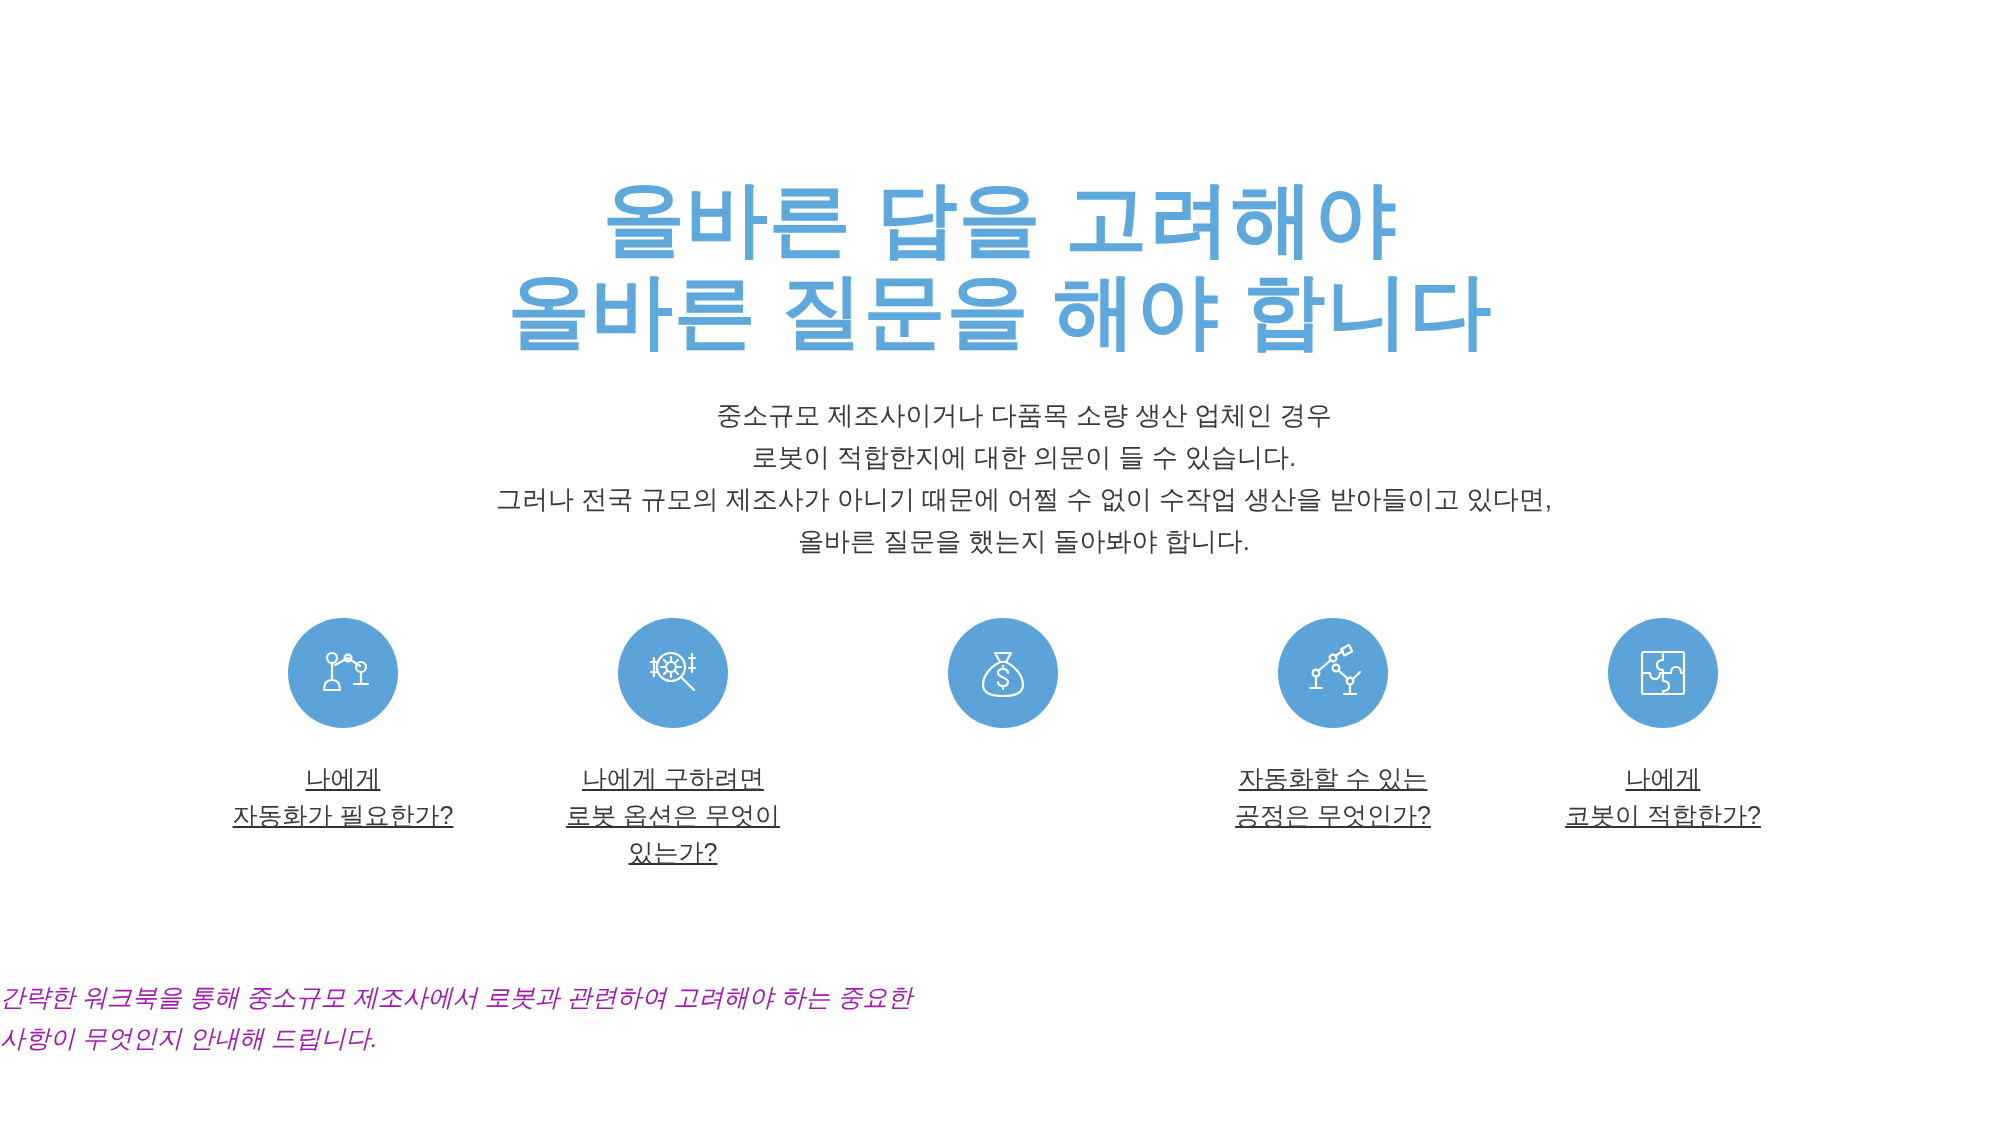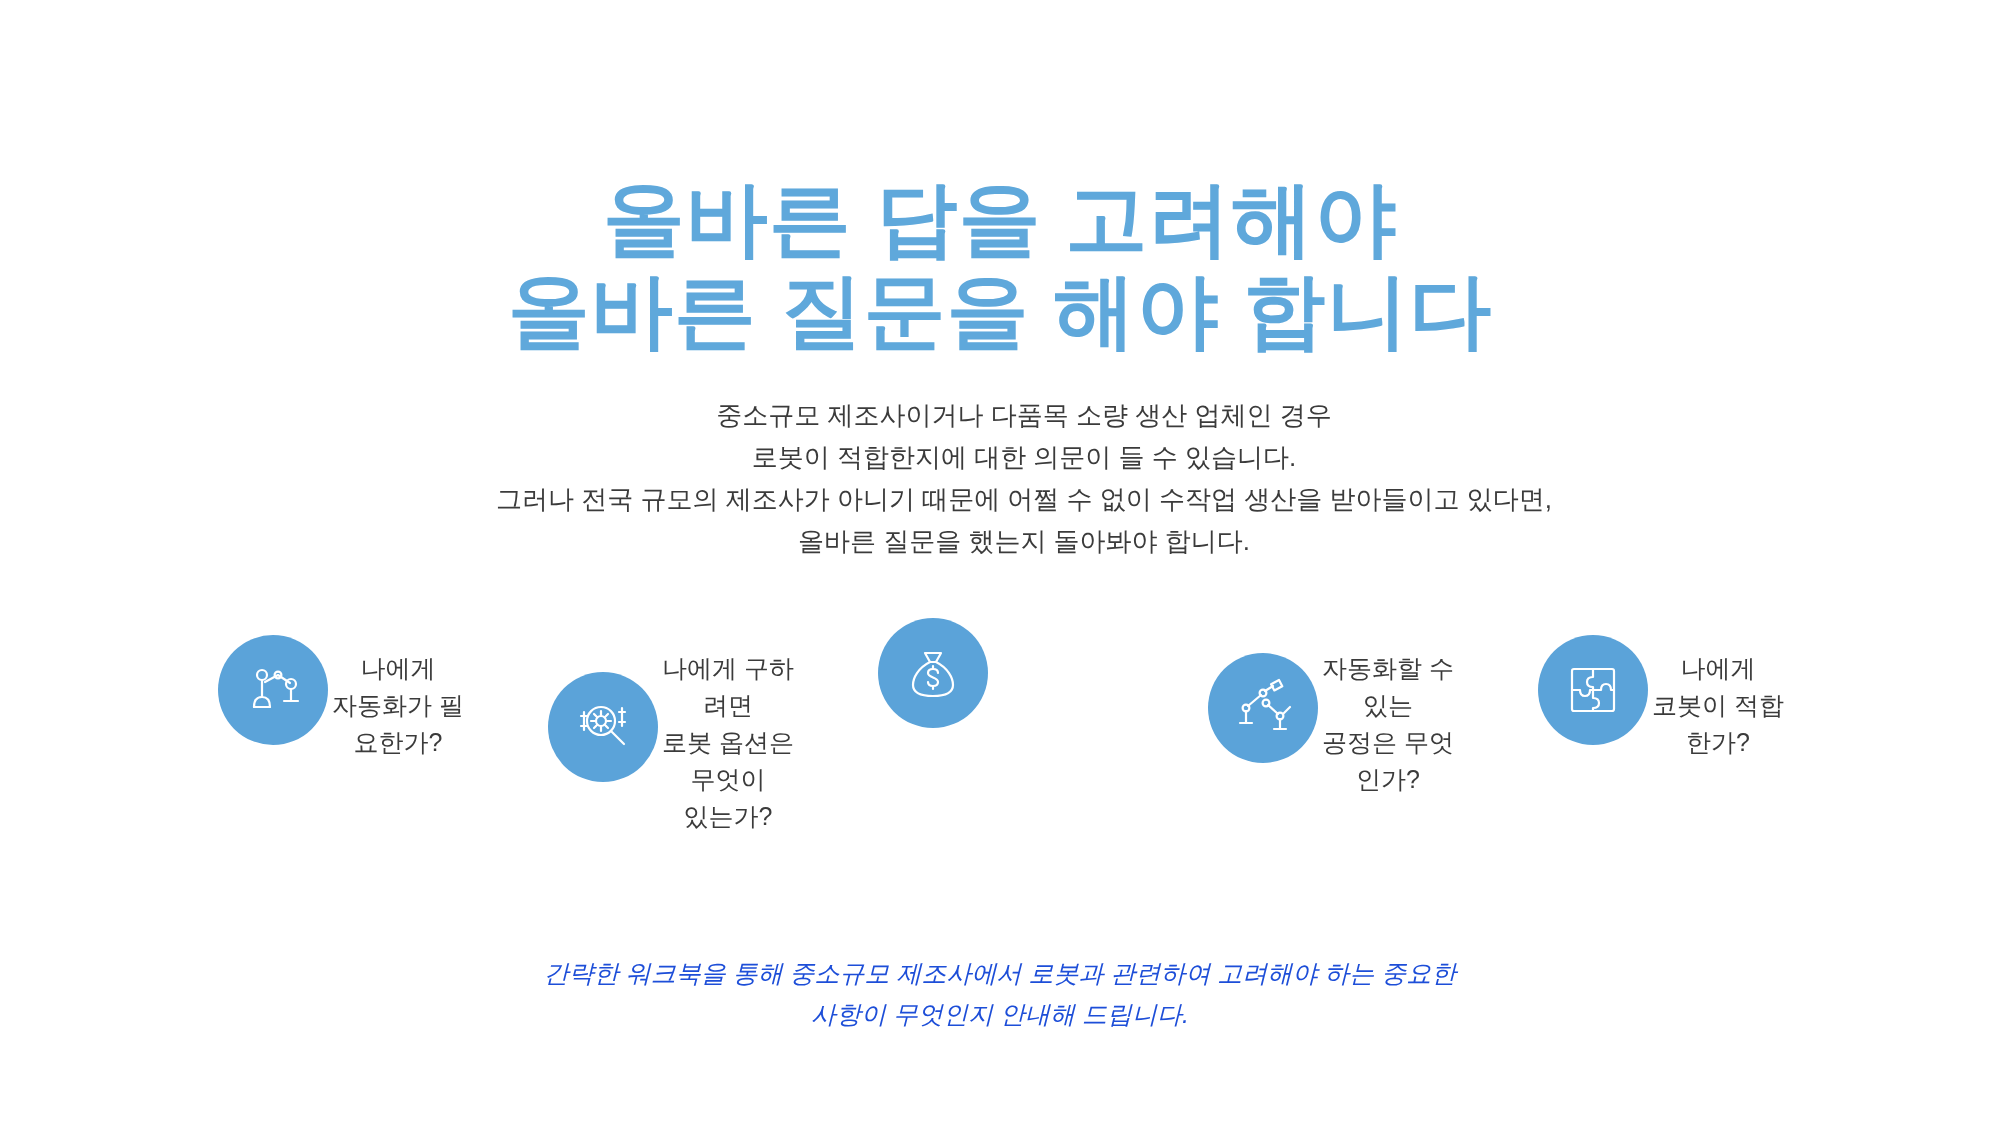--- a/index.html
+++ b/index.html
@@ -59,22 +59,23 @@
     top: 618px;
     left: 218px;
     width: 1570px;
     display: flex;
     justify-content: space-between;
     align-items: flex-start;
   }
   .icon-item {
     width: 250px;
     display: flex;
-    flex-direction: row;
+    flex-direction: column;
     align-items: center;
+    text-decoration: underline;
   }
   .icon-circle {
     width: 110px;
     height: 110px;
     border-radius: 50%;
     background: #5ba3d9;
     display: flex;
     align-items: center;
     justify-content: center;
     flex: 0 0 auto;
@@ -88,25 +89,25 @@
     font-size: 25px;
     line-height: 1.48;
     color: #3b3b3b;
     white-space: pre-line;
     font-weight: 400;
   }
 
   
   .footer-note {
     position: absolute;
-    top: 928px;
+    top: 952px;
     left: 0;
     width: 2000px;
-    text-align: center;
-    color: #1d4ed8;
+    text-align: left;
+    color: #a21caf;
     font-size: 25px;
     line-height: 1.62;
     font-style: italic;
     white-space: pre-line;
     font-weight: 400;
   }
 </style>
 </head>
 <body>
 

